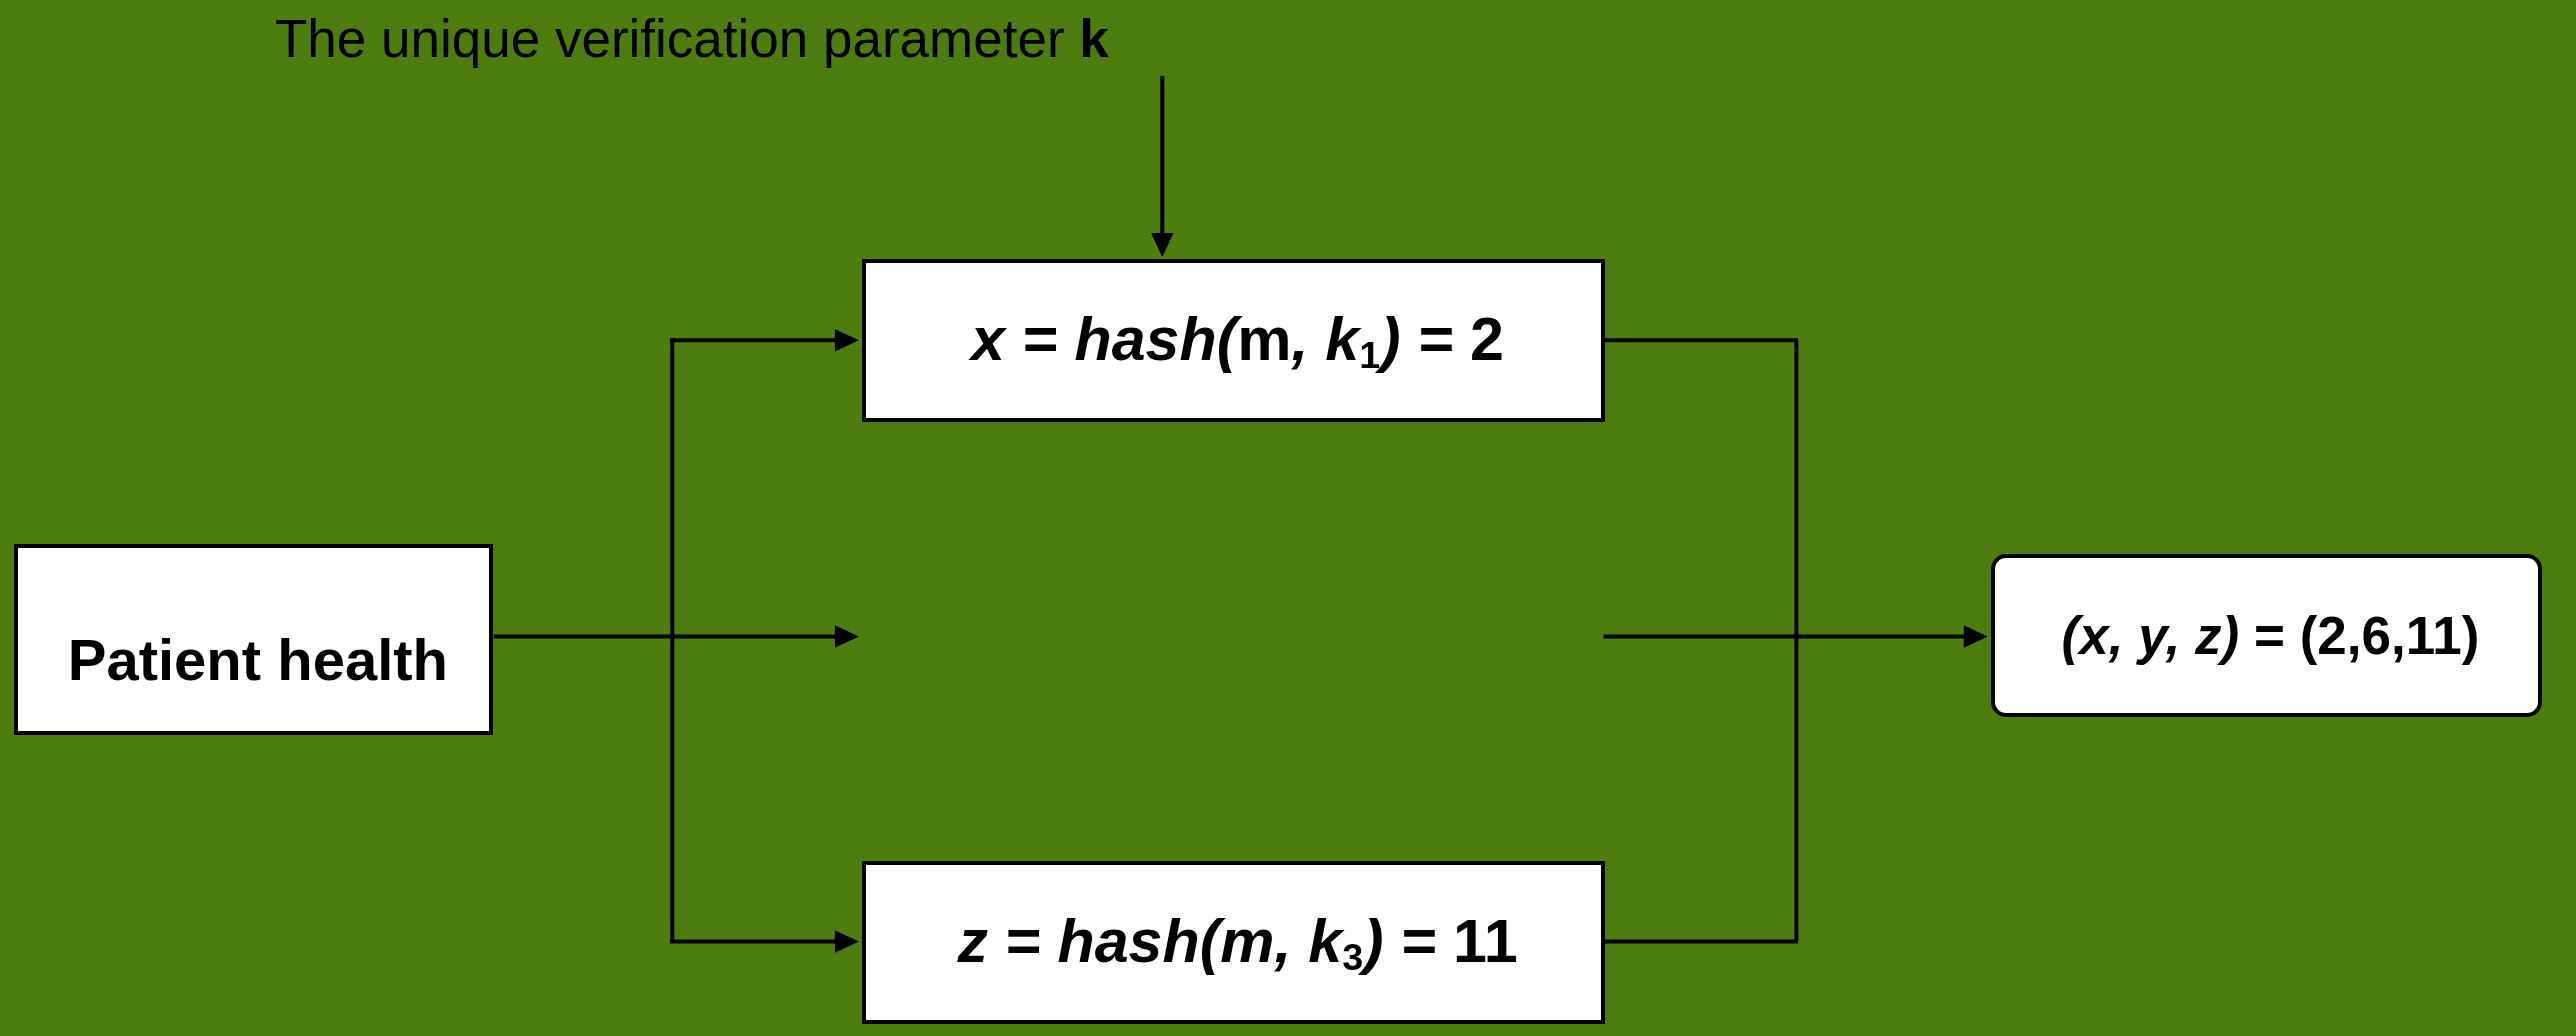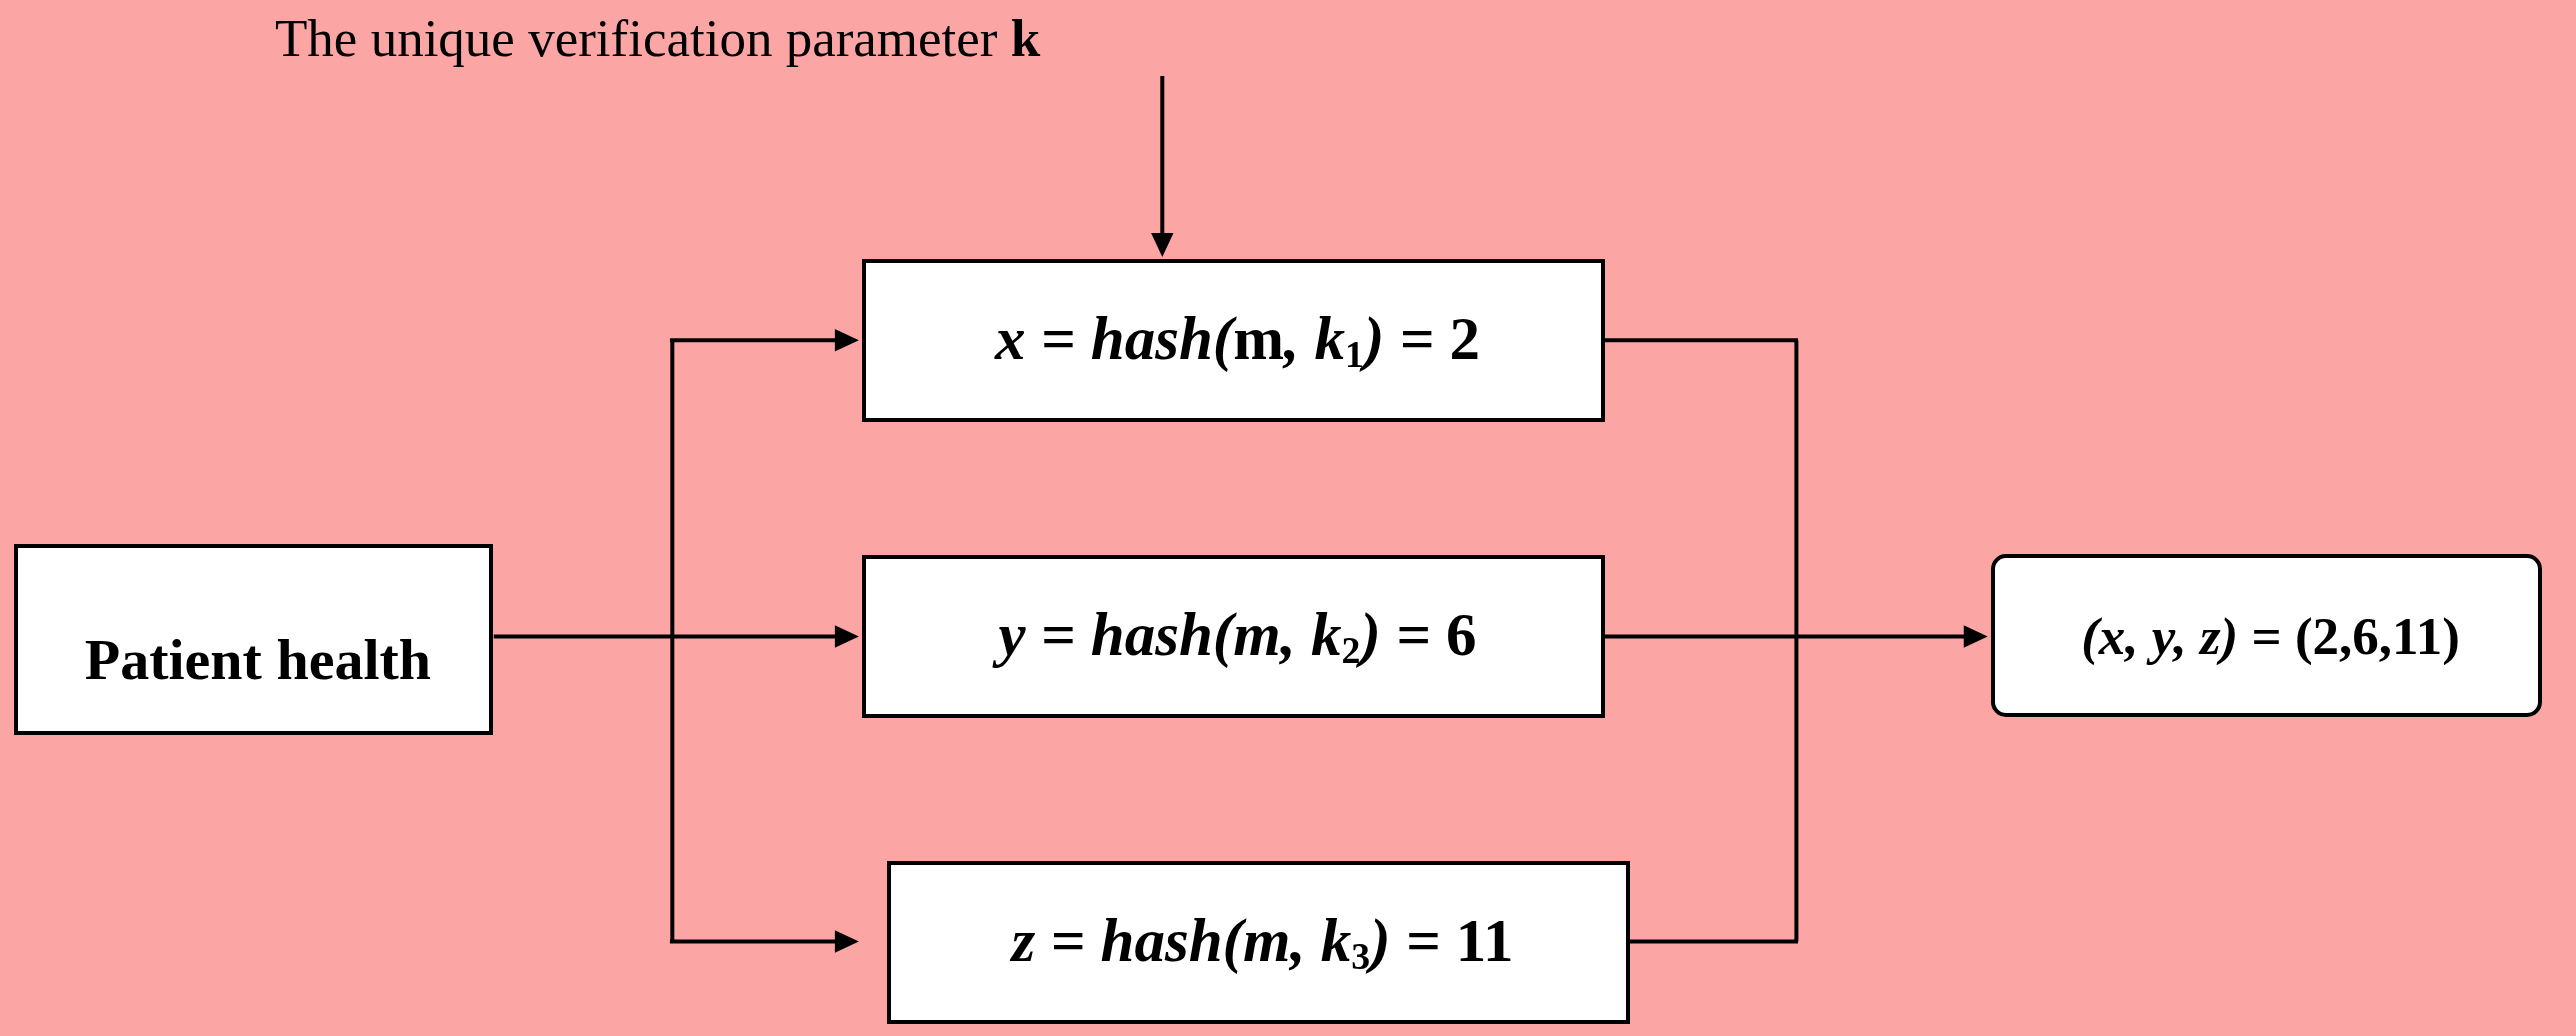--- a/index.html
+++ b/index.html
@@ -4,22 +4,22 @@
 <style>
   html, body {
     margin: 0;
     padding: 0;
     background: #ffffff;
   }
   .canvas {
     position: relative;
     width: 2576px;
     height: 1036px;
-    background: #fca5a5;
-    font-family: Liberation Serif, serif;
+    background: #4d7c0f;
+    font-family: Liberation Sans, sans-serif;
     color: #000000;
     overflow: hidden;
   }
   .connectors {
     position: absolute;
     left: 0;
     top: 0;
     width: 2576px;
     height: 1036px;
   }
@@ -38,21 +38,21 @@
     background: #ffffff;
     display: flex;
     align-items: center;
     justify-content: center;
     text-align: center;
     padding-left: 8px;
   }
   .patient-box   { left: 14.4px;   top: 544px;  width: 479px; height: 191px; }
   .hash-box-x    { left: 862px; top: 259px;  width: 743px; height: 163px; }
   .hash-box-y    { left: 862px; top: 555px;  width: 743px; height: 163px; }
-  .hash-box-z    { left: 862px; top: 861px; width: 743px; height: 163px; margin-left: 25px; }
+  .hash-box-z    { left: 862px; top: 861px; width: 743px; height: 163px; }
   .output-box    { left: 1991px; top: 554px;  width: 551px; height: 163px; border-radius: 15px; }
 
   .patient-text {
     font-size: 58px;
     font-weight: bold;
     line-height: 1.37;
     white-space: nowrap;
     margin-top: 41px;
   }
   .eq {
@@ -117,23 +117,20 @@
   <div class="box patient-box">
     <div class="patient-text">
       <div>Patient health</div>
     </div>
   </div>
 
   <div class="box hash-box-x">
     <div class="eq"><span>x = hash(</span><span class="roman">m</span><span>, k</span><span class="sub">1</span><span>) = </span><span class="roman">2</span></div>
   </div>
 
-  <div class="box hash-box-y">
-    <div class="eq"><span>y = hash(</span><span>m</span><span>, k</span><span class="sub">2</span><span>) = </span><span class="roman">6</span></div>
-  </div>
 
   <div class="box hash-box-z">
     <div class="eq"><span>z = hash(</span><span>m</span><span>, k</span><span class="sub">3</span><span>) = </span><span class="roman">11</span></div>
   </div>
 
   <div class="box output-box">
     <div class="eq"><span>(x, y, z)</span><span class="roman"> = </span><span class="roman">(2,6,11)</span></div>
   </div>
 
 </div>

